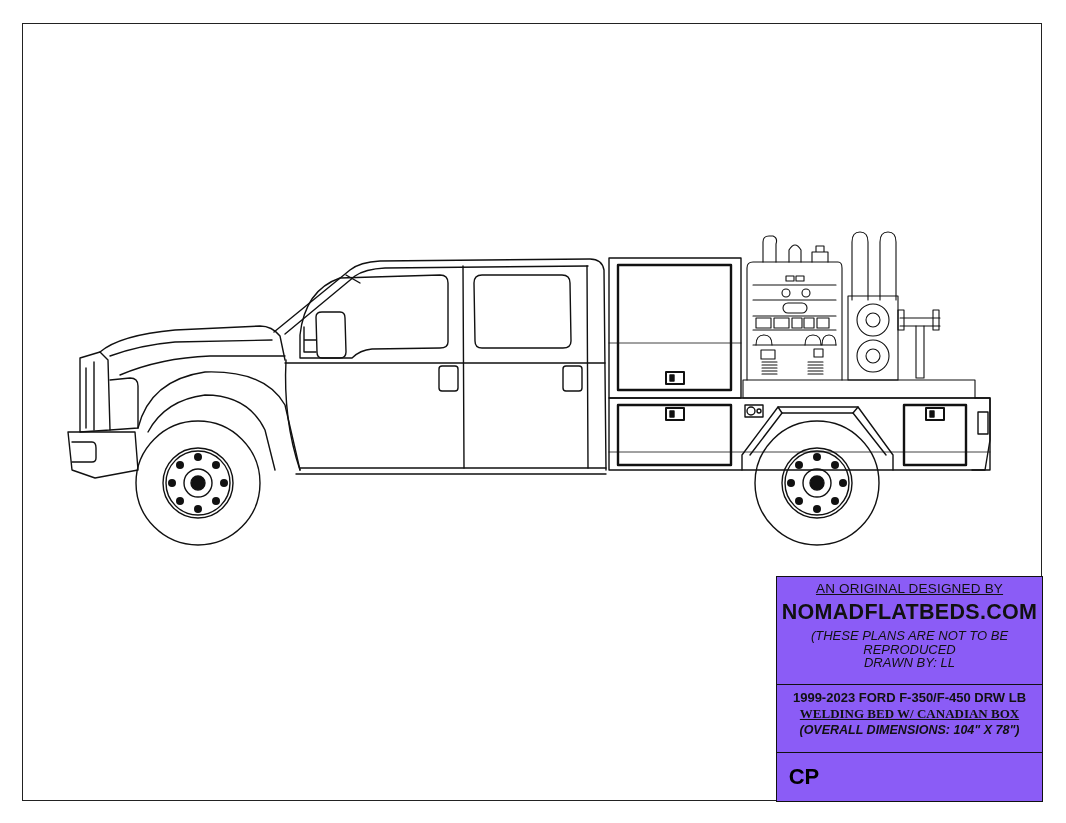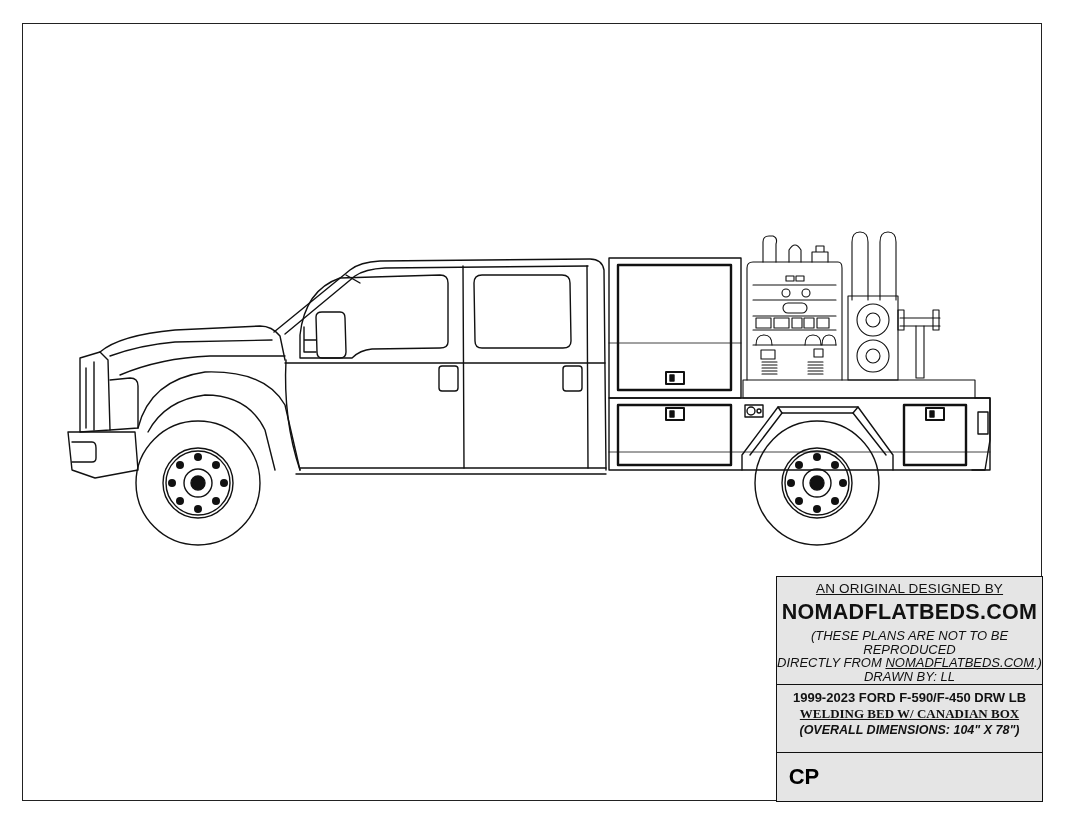--- a/index.html
+++ b/index.html
@@ -1,19 +1,19 @@
 <!DOCTYPE html>
 <html><head>
 <meta charset="utf-8">
 <style>
   html, body { margin:0; padding:0; background:#ffffff; }
   body { width:1066px; height:823px; position:relative; overflow:hidden; font-family:"Liberation Sans", sans-serif; }
   .sheet-frame { position:absolute; left:22px; top:23px; width:1020px; height:778px; border:1.5px solid #222; box-sizing:border-box; }
   .drawing { position:absolute; left:0; top:0; }
-  .title-block { position:absolute; left:776px; top:576px; width:267px; height:226px; border:1.5px solid #111; box-sizing:border-box; background:#e5e5e5; display:flex; flex-direction:column;justify-content:flex-end; }
+  .title-block { position:absolute; left:776px; top:576px; width:267px; height:226px; border:1.5px solid #111; box-sizing:border-box; background:#8b5cf6; display:flex; flex-direction:column;justify-content:flex-end; }
   .tb-section { border-bottom:1.5px solid #111; text-align:center; color:#111; }
   .tb-credit { height:108px; padding-top:4px; box-sizing:border-box; }
   .tb-designed { font-size:13.5px; text-decoration:underline; letter-spacing:0.2px; }
   .tb-brand { font-size:21.5px; font-weight:bold; margin-top:4px; letter-spacing:0.3px; }
   .tb-notice { font-size:13px; font-style:italic; line-height:13.5px; margin-top:4px; }
   .tb-notice u { text-decoration:underline; }
   .tb-project { height:68px; padding-top:5px; box-sizing:border-box; }
   .tb-line1 { font-size:13px; font-weight:bold; line-height:16px; }
   .tb-line2 { font-size:13px; font-weight:bold; line-height:16px; text-decoration:underline;font-family:Liberation Serif, serif; }
   .tb-line3 { font-size:12.5px; font-weight:bold; font-style:italic; line-height:16px; }
@@ -176,25 +176,24 @@
       <rect x="933" y="310" width="6" height="20"></rect>
   </g>
 </svg>
 
 <div class="title-block">
   <div class="tb-section tb-credit">
     <div class="tb-designed">AN ORIGINAL DESIGNED BY</div>
     <div class="tb-brand">NOMADFLATBEDS.COM</div>
     <div class="tb-notice">
       <div>(THESE PLANS ARE NOT TO BE REPRODUCED</div>
-      <div><span>DIRECTLY FROM </span><u>NOMADFLATBEDS.COM</u><span>.)</span></div>
       <div>DRAWN BY: LL</div>
     </div>
   </div>
   <div class="tb-section tb-project">
-    <div class="tb-line1">1999-2023 FORD F-590/F-450 DRW LB</div>
+    <div class="tb-line1">1999-2023 FORD F-350/F-450 DRW LB</div>
     <div class="tb-line2">WELDING BED W/ CANADIAN BOX</div>
     <div class="tb-line3">(OVERALL DIMENSIONS: 104" X 78")</div>
   </div>
   <div class="tb-footer">
     <div class="tb-code">CP</div>
   </div>
 </div>
 
 </body></html>

